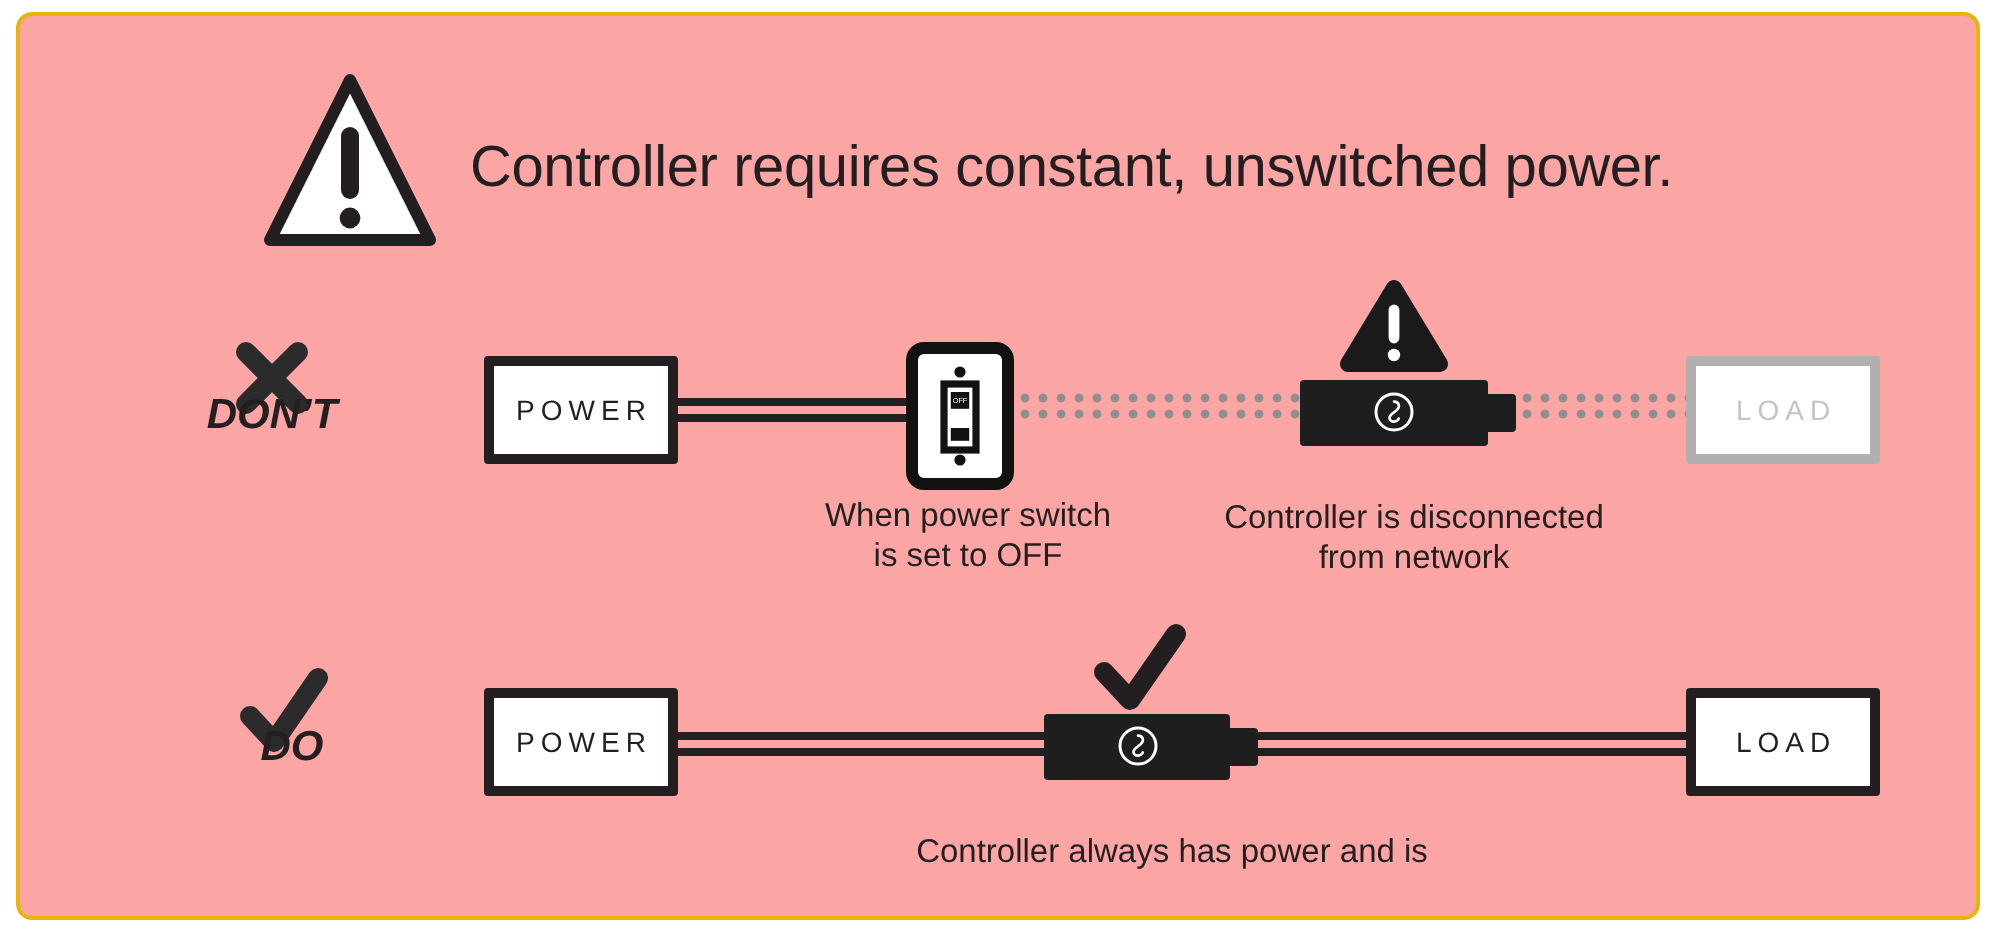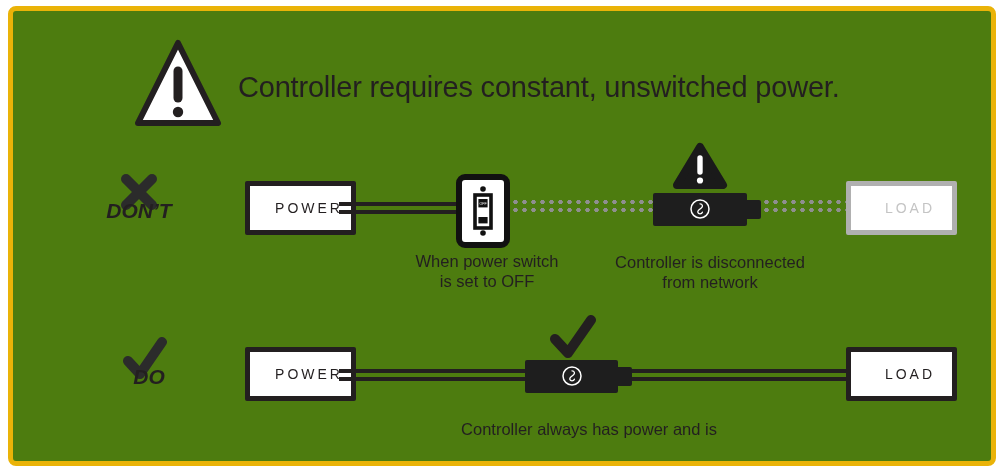--- a/index.html
+++ b/index.html
@@ -1,23 +1,23 @@
 <!DOCTYPE html>
 <html><head>
 <meta charset="utf-8">
 <style>
   html,body{margin:0;padding:0;background:#fff;}
   body{width:1004px;height:473px;position:relative;font-family:"Liberation Sans",sans-serif;color:#231f20;}
-  .frame{position:absolute;left:8px;top:6px;width:978px;height:450px;border:5px solid #eab308;border-radius:8px;background:#4d7c0f;}
+  .frame{position:absolute;left:8px;top:6px;width:978px;height:450px;border:2px solid #eab308;border-radius:8px;background:#fca5a5;}
   .abs{position:absolute;}
   .title{font-size:29px;color:#231f20;white-space:nowrap;letter-spacing:-0.2px;}
   .side-label{font-style:italic;font-weight:bold;font-size:21px;text-align:center;color:#231f20;}
   .node{position:absolute;width:84px;height:44px;border:5px solid #231f20;border-radius:2px;background:#fff;
         display:flex;align-items:center;justify-content:center;
-        font-size:14px;letter-spacing:3px;padding-left:17px;color:#231f20;}
+        font-size:14px;letter-spacing:3px;padding-left:3px;color:#231f20;}
   .node.gray{border-color:#b0b0b0;color:#c4c4c4;}
   .wire{position:absolute;height:4px;border-top:4px solid #231f20;border-bottom:4px solid #231f20;box-sizing:content-box;}
   .dotted{position:absolute;height:16px;
           background-image:radial-gradient(circle,#8f8f8f 2px,rgba(0,0,0,0) 2.4px);
           background-size:9px 8px;}
   .ctrl-body{position:absolute;background:#1e1e1e;border-radius:2px;}
   .caption{position:absolute;font-size:16.5px;line-height:20px;text-align:center;color:#231f20;}
   svg{display:block;}
 </style>
 </head>

